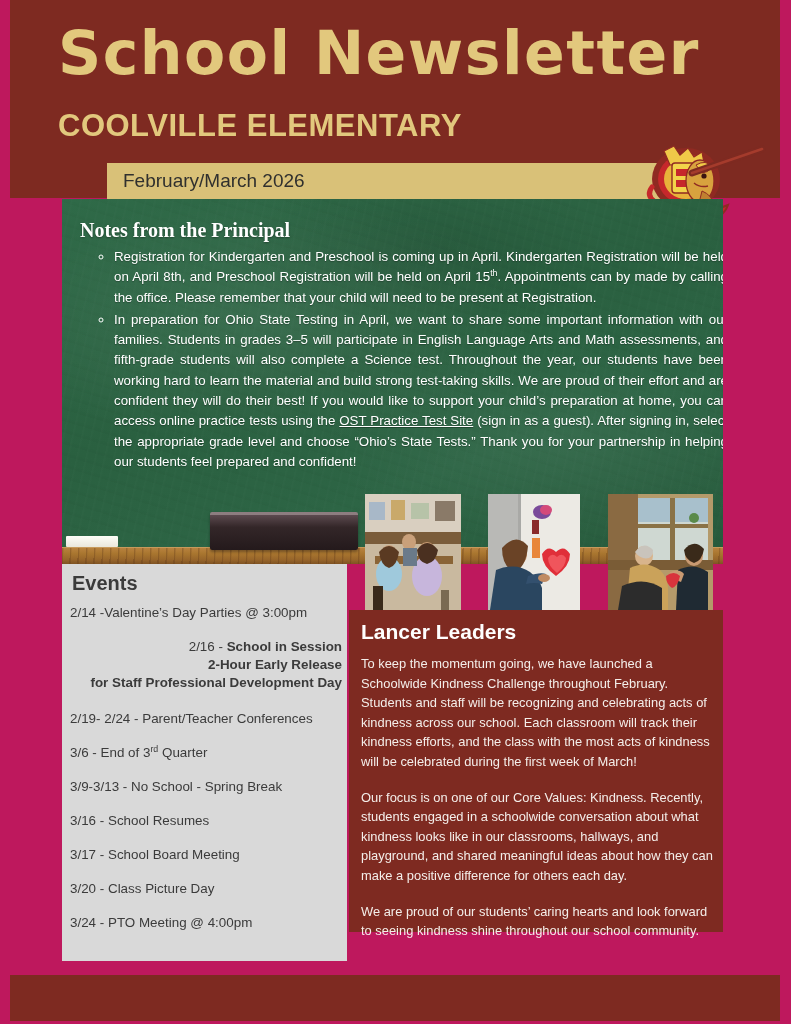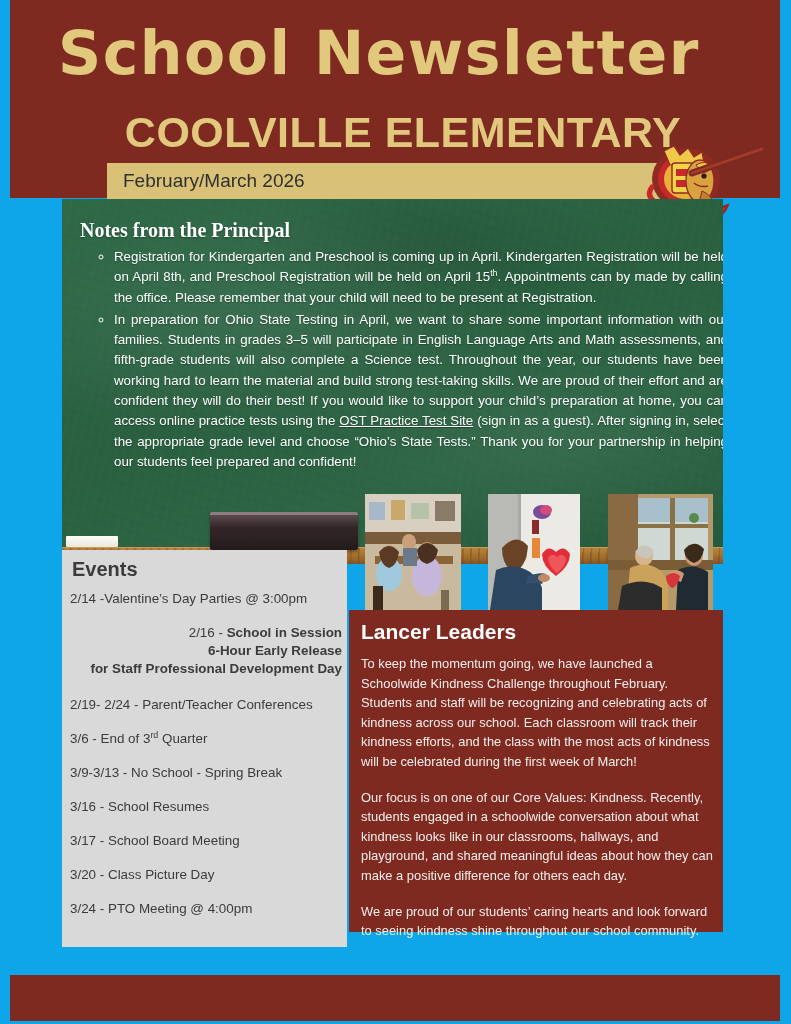--- a/index.html
+++ b/index.html
@@ -13,21 +13,21 @@
     height: 1024px;
     position: relative;
     overflow: hidden;
     font-family: "Liberation Sans", sans-serif;
     -webkit-font-smoothing: antialiased;
   }
 
   .page {
     position: absolute;
     inset: 0;
-    background: #0ea5e9;
+    background: #be185d;
   }
 
   
   .header-band {
     position: absolute;
     left: 10px;
     top: 0px;
     width: 770px;
     height: 198px;
     background: #7e2a21;
@@ -43,24 +43,24 @@
     font-weight: bold;
     letter-spacing: 1.5px;
     line-height: 1.05;
     white-space: nowrap;
   }
   .masthead-sub {
     position: absolute;
     left: 48px;
     top: 108px;
     width: 690px;
-    text-align: center;
+    text-align: left;
     color: #e2c87d;
     font-family: "Liberation Sans", sans-serif;
-    font-size: 43px;
+    font-size: 31px;
     font-weight: bold;
     letter-spacing: 0.5px;
     white-space: nowrap;
   }
 
   .date-band {
     position: absolute;
     left: 107px;
     top: 163px;
     width: 580px;
@@ -186,21 +186,21 @@
   }
   .photo-1 { left: 365px; width: 96px; }
   .photo-2 { left: 488px; width: 92px; }
   .photo-3 { left: 608px; width: 105px; }
   .photo svg { display: block; width: 100%; height: 100%; }
 
   
   .events-panel {
     position: absolute;
     left: 62px;
-    top: 550px;
+    top: 564px;
     width: 285px;
     height: 397px;
     background: #d9d9d9;
   }
   .events-title {
     position: absolute;
     left: 10px;
     top: 8px;
     color: #3b3b3b;
     font-size: 20px;
@@ -380,21 +380,21 @@
   </div>
 
   <div class="events-panel">
     <div class="events-title">Events</div>
     <div class="events-list">
         <div class="event-item">
           <div><span>2/14 -Valentine’s Day Parties @ 3:00pm</span></div>
         </div>
         <div class="event-item block-item">
           <div><span>2/16 - </span><span class="ev-strong">School in Session</span></div>
-          <div class="event-line-2"><span class="ev-strong">6-Hour Early Release</span></div>
+          <div class="event-line-2"><span class="ev-strong">2-Hour Early Release</span></div>
           <div><span class="ev-strong">for Staff Professional Development Day</span></div>
         </div>
         <div class="event-item">
           <div><span>2/19- 2/24 - Parent/Teacher Conferences</span></div>
         </div>
         <div class="event-item">
           <div><span>3/6 - End of 3</span><sup>rd</sup><span> Quarter</span></div>
         </div>
         <div class="event-item">
           <div><span>3/9-3/13 - No School - Spring Break</span></div>

